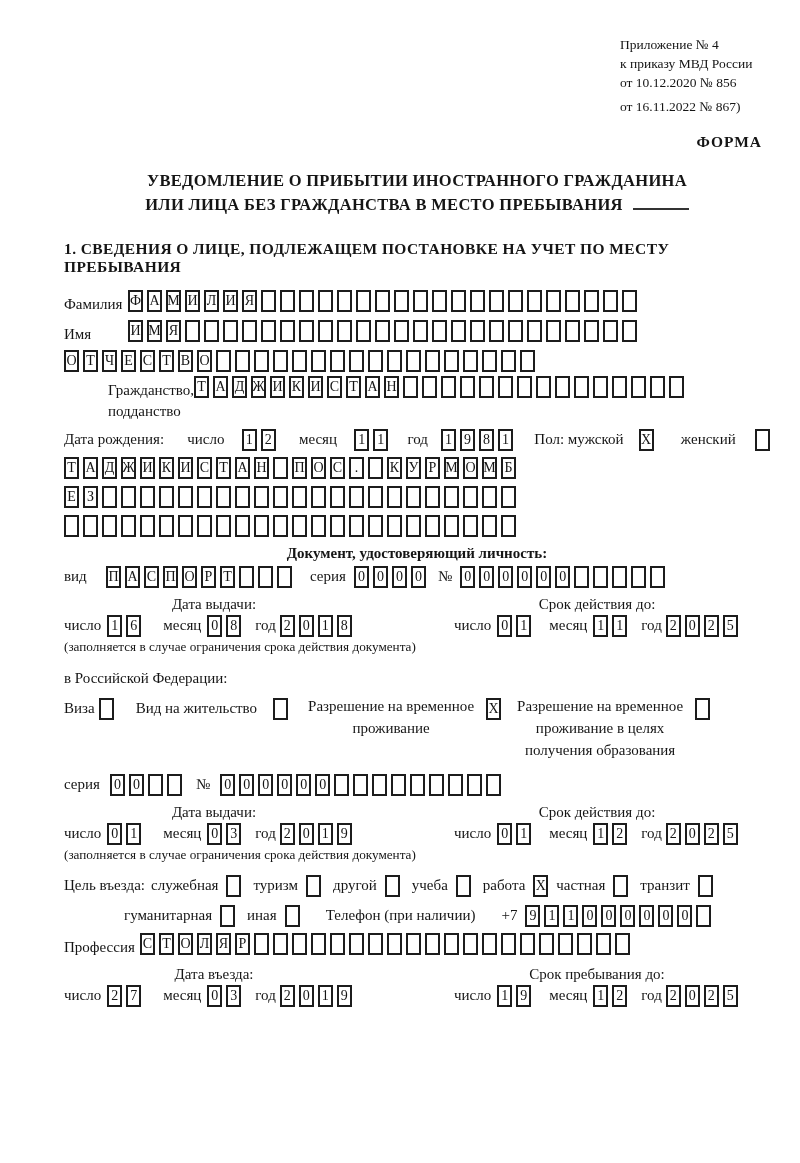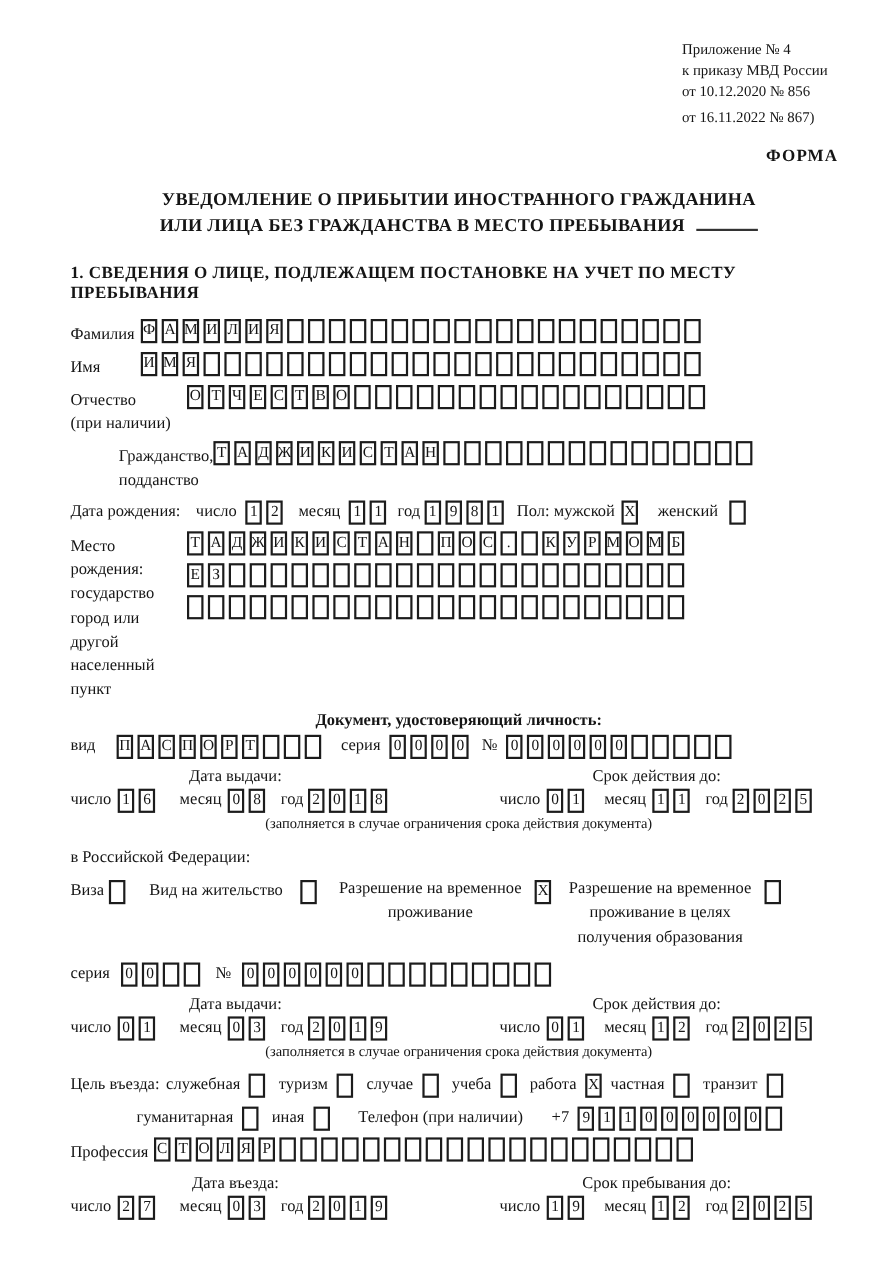--- a/index.html
+++ b/index.html
@@ -39,21 +39,21 @@
   .multiline { white-space: normal; }
 
   
   .date-pair { display: flex; margin-top: 8px; }
   .dp-left { width: 360px; }
   .dp-right { width: 346px; }
   .dp-head { text-align: center; font-size: 15px; margin-bottom: 2px; }
   .dp-fields { display: flex; align-items: center; }
   .dp-fields .lbl { padding-top: 0; margin-right: 6px; }
   .dp-fields .cells { margin-right: 10px; }
-  .date-note { text-align: center; font-size: 13.2px; margin-top: 2px; }
+  .date-note { text-align: left; font-size: 13.2px; margin-top: 2px; }
 
   .doc-heading { text-align: center; font-weight: bold; font-size: 15px; margin-top: 8px; }
 
   .permit-row { display: flex; align-items: flex-start; margin-top: 6px; }
   .permit-item { display: flex; align-items: flex-start; }
   .permit-item .lbl { padding-top: 2px; }
   .permit-center { text-align: center; font-size: 15px; line-height: 1.45; }
   .permit-row .checkbox { margin-top: 2px; }
 
   .purpose-row { display: flex; align-items: center; margin-top: 12px; }
@@ -151,24 +151,20 @@
         <span class="cell"></span>
         <span class="cell"></span>
         <span class="cell"></span>
         <span class="cell"></span>
         <span class="cell"></span>
         <span class="cell"></span>
       </span>
   </div>
 
   <div class="row">
-    <span class="lbl w106 multiline">
-      <span>Отчество</span><br>
-      <span>(при наличии)</span>
-    </span>
     <span class="cells">
         <span class="cell">О</span>
         <span class="cell">Т</span>
         <span class="cell">Ч</span>
         <span class="cell">Е</span>
         <span class="cell">С</span>
         <span class="cell">Т</span>
         <span class="cell">В</span>
         <span class="cell">О</span>
         <span class="cell"></span>
@@ -219,21 +215,21 @@
         <span class="cell"></span>
         <span class="cell"></span>
         <span class="cell"></span>
         <span class="cell"></span>
         <span class="cell"></span>
         <span class="cell"></span>
         <span class="cell"></span>
       </span>
   </div>
 
-  <div class="row mt6" style="align-items:center;">
+  <div class="row mt6" style="align-items:center;justify-content:space-between;">
     <span class="lbl" style="padding-top:0;margin-right:14px;">Дата рождения:</span>
     <span class="lbl" style="padding-top:0;margin-right:8px;">число</span>
     <span class="cells" style="margin-right:10px;">
         <span class="cell">1</span>
         <span class="cell">2</span>
       </span>
     <span class="lbl" style="padding-top:0;margin-right:8px;">месяц</span>
     <span class="cells" style="margin-right:6px;">
         <span class="cell">1</span>
         <span class="cell">1</span>
@@ -245,26 +241,20 @@
         <span class="cell">8</span>
         <span class="cell">1</span>
       </span>
     <span class="lbl" style="padding-top:0;margin-right:6px;">Пол: мужской</span>
     <span class="checkbox">X</span>
     <span class="lbl" style="padding-top:0;margin:0 10px 0 18px;">женский</span>
     <span class="checkbox"></span>
   </div>
 
   <div class="row mt6">
-    <span class="lbl w106 multiline">
-      <span>Место рождения:</span><br>
-      <span>государство</span><br>
-      <span>город или другой</span><br>
-      <span>населенный пункт</span>
-    </span>
     <span style="display:block;">
       <span class="cells" style="display:flex;margin-bottom:7px;">
           <span class="cell">Т</span>
           <span class="cell">А</span>
           <span class="cell">Д</span>
           <span class="cell">Ж</span>
           <span class="cell">И</span>
           <span class="cell">К</span>
           <span class="cell">И</span>
           <span class="cell">С</span>
@@ -537,21 +527,21 @@
     <span class="lbl" style="margin-right:6px;">Цель въезда:</span>
     <span class="purpose-item">
         <span class="lbl" style="padding-top:0;">служебная</span>
         <span class="checkbox"></span>
       </span>
     <span class="purpose-item">
         <span class="lbl" style="padding-top:0;">туризм</span>
         <span class="checkbox"></span>
       </span>
     <span class="purpose-item">
-        <span class="lbl" style="padding-top:0;">случае</span>
+        <span class="lbl" style="padding-top:0;">другой</span>
         <span class="checkbox"></span>
       </span>
     <span class="purpose-item">
         <span class="lbl" style="padding-top:0;">учеба</span>
         <span class="checkbox"></span>
       </span>
     <span class="purpose-item" style="margin-right:8px;">
         <span class="lbl" style="padding-top:0;">работа</span>
         <span class="checkbox">X</span>
       </span>

